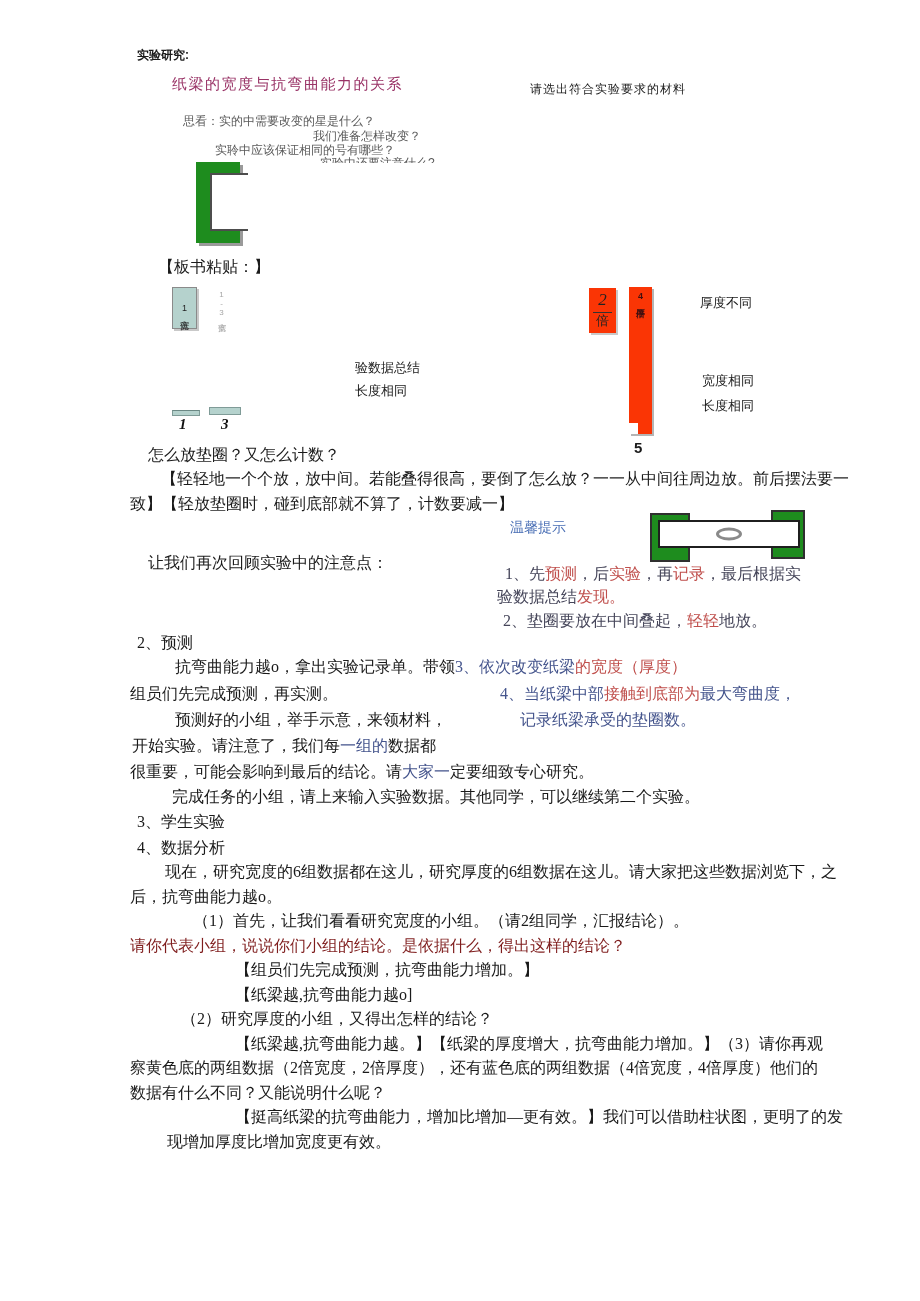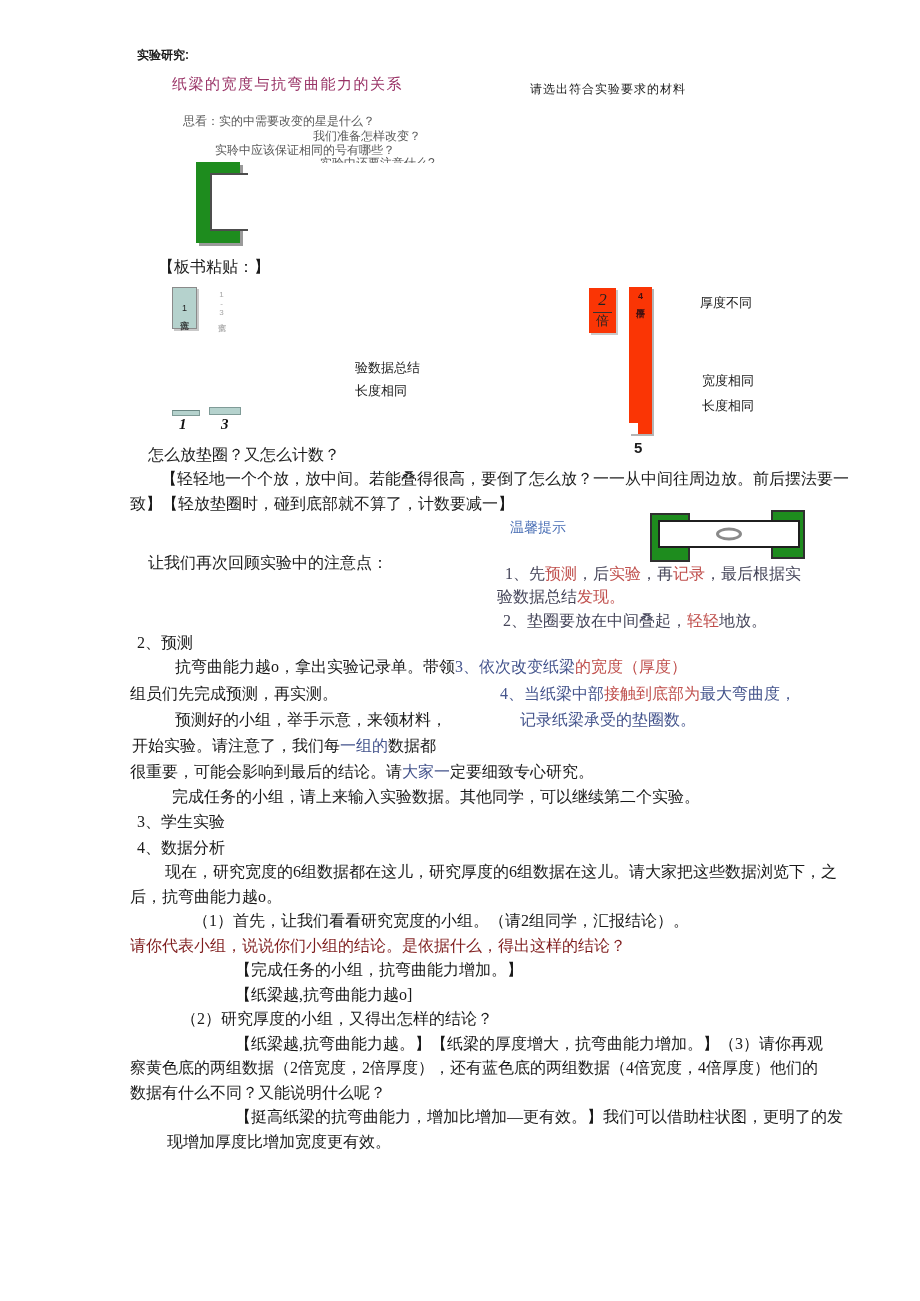--- a/index.html
+++ b/index.html
@@ -120,21 +120,21 @@
   <div class="t" style="left:520px;top:710px;"><span style="color: rgb(68, 84, 140);">记录纸梁承受的垫圈数。</span></div>
   <div class="t" style="left:132px;top:736px;"><span style="color: rgb(26, 26, 26);">开始实验。请注意了，我们每</span><span style="color: rgb(68, 84, 140); text-align: right;">一组的</span><span style="color: rgb(26, 26, 26);">数据都</span></div>
   <div class="t" style="left:130px;top:762px;"><span style="color: rgb(26, 26, 26);">很重要，可能会影响到最后的结论。请</span><span style="color: rgb(68, 84, 140);">大家一</span><span style="color: rgb(26, 26, 26);">定要细致专心研究。</span></div>
   <div class="t" style="left:172px;top:787px;"><span style="color: rgb(26, 26, 26);">完成任务的小组，请上来输入实验数据。其他同学，可以继续第二个实验。</span></div>
   <div class="t" style="left:137px;top:812px;"><span style="color: rgb(26, 26, 26);">3、学生实验</span></div>
   <div class="t" style="left:137px;top:838px;"><span style="color: rgb(26, 26, 26);">4、数据分析</span></div>
   <div class="t" style="left:165px;top:862px;"><span style="color: rgb(26, 26, 26);">现在，研究宽度的6组数据都在这儿，研究厚度的6组数据在这儿。请大家把这些数据浏览下，之</span></div>
   <div class="t" style="left:130px;top:887px;"><span style="color: rgb(26, 26, 26);">后，抗弯曲能力越o。</span></div>
   <div class="t" style="left:193px;top:911px;"><span style="color: rgb(26, 26, 26);">（1）首先，让我们看看研究宽度的小组。（请2组同学，汇报结论）。</span></div>
   <div class="t" style="left:130px;top:936px;"><span style="color: #7f1d1d; margin-top: 24px;">请你代表小组，说说你们小组的结论。是依据什么，得出这样的结论？</span></div>
-  <div class="t" style="left:235px;top:960px;"><span style="color: rgb(26, 26, 26);">【完成任务的小组，抗弯曲能力增加。】</span></div>
+  <div class="t" style="left:235px;top:960px;"><span style="color: rgb(26, 26, 26);">【组员们先完成预测，抗弯曲能力增加。】</span></div>
   <div class="t" style="left:235px;top:985px;"><span style="color: rgb(26, 26, 26);">【纸梁越,抗弯曲能力越o]</span></div>
   <div class="t" style="left:181px;top:1009px;"><span style="color: rgb(26, 26, 26);">（2）研究厚度的小组，又得出怎样的结论？</span></div>
   <div class="t" style="left:235px;top:1034px;"><span style="color: rgb(26, 26, 26);">【纸梁越,抗弯曲能力越。】【纸梁的厚度增大，抗弯曲能力增加。】（3）请你再观</span></div>
   <div class="t" style="left:130px;top:1058px;"><span style="color: rgb(26, 26, 26);">察黄色底的两组数据（2倍宽度，2倍厚度），还有蓝色底的两组数据（4倍宽度，4倍厚度）他们的</span></div>
   <div class="t" style="left:130px;top:1083px;"><span style="color: rgb(26, 26, 26);">数据有什么不同？又能说明什么呢？</span></div>
   <div class="t" style="left:235px;top:1107px;"><span style="color: rgb(26, 26, 26);">【挺高纸梁的抗弯曲能力，增加比增加—更有效。】我们可以借助柱状图，更明了的发</span></div>
   <div class="t" style="left:167px;top:1132px;"><span style="color: rgb(26, 26, 26);">现增加厚度比增加宽度更有效。</span></div>
 
 </div>
 

